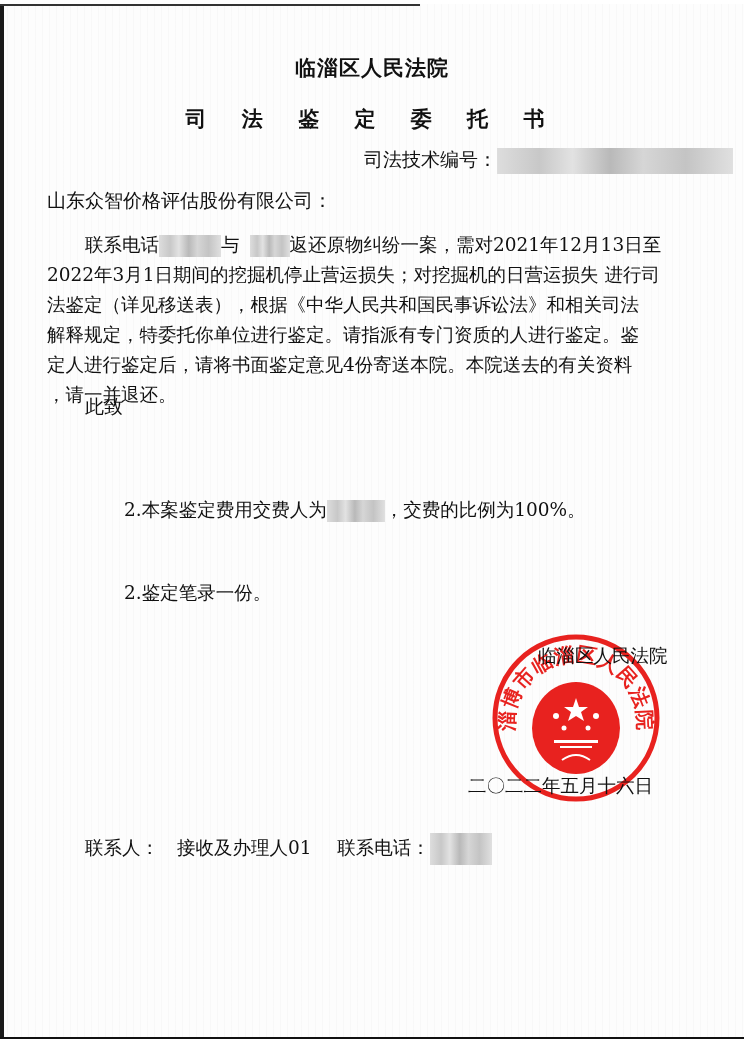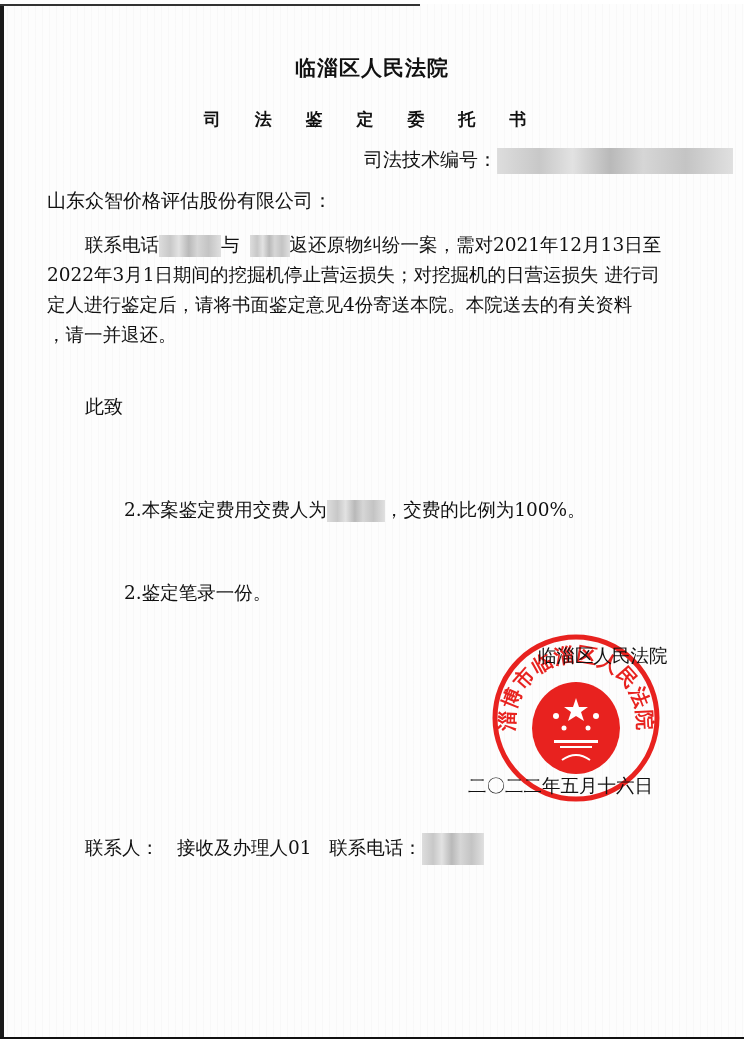--- a/index.html
+++ b/index.html
@@ -19,21 +19,21 @@
   .edge-bottom { position: absolute; left: 0; bottom: 0; width: 744px; height: 6px; background: #111; }
   .edge-top { position: absolute; left: 0; top: 0; width: 420px; height: 2px; background: #333; }
 
   .t { position: absolute; white-space: nowrap; font-size: 19px; line-height: 24px; }
   .court-title {
     left: 0; width: 744px; text-align: center; top: 52px;
     font-family: "DejaVu Sans", sans-serif; font-weight: bold; font-size: 21px; letter-spacing: 1px;
   }
   .doc-title {
     left: 0; width: 744px; text-align: center; top: 103px;
-    font-family: "DejaVu Sans", sans-serif; font-weight: bold; font-size: 17px; letter-spacing: 14px;
+    font-family: "DejaVu Sans", sans-serif; font-weight: bold; font-size: 21px; letter-spacing: 14px;
   }
   .tech-no { left: 336px; top: 143px; font-size: 19px; margin-left: 28px; }
   .redact {
     display: inline-block; vertical-align: middle; height: 26px;
     background: linear-gradient(90deg, #ddd 0%, #c8c8c8 18%, #e2e2e2 32%, #b9b9b9 48%, #d6d6d6 62%, #c4c4c4 80%, #e0e0e0 100%);
     filter: blur(0.6px);
   }
   .recipient { left: 47px; top: 184px; font-family: "DejaVu Sans", sans-serif; font-size: 19px; }
   .para { left: 47px; width: 650px; white-space: normal; font-size: 18.5px; line-height: 30px; }
   .p1 { top: 226px; }
@@ -67,20 +67,22 @@
     <span>司法技术编号：</span><span class="redact" style="width:236px"></span>
   </div>
 
   <div class="t recipient">山东众智价格评估股份有限公司：</div>
 
   <div class="t para p1">
     <span class="line indent">
       <span>联系电话</span><span class="redact" style="width:62px;height:22px"></span><span>与</span><span class="redact" style="width:40px;height:22px;margin-left:10px"></span><span>返还原物纠纷一案，需对2021年12月13日至</span>
     </span>
     <span class="line">2022年3月1日期间的挖掘机停止营运损失；对挖掘机的日营运损失 进行司</span>
+    <span class="line">法鉴定（详见移送表），根据《中华人民共和国民事诉讼法》和相关司法</span>
+    <span class="line">解释规定，特委托你单位进行鉴定。请指派有专门资质的人进行鉴定。鉴</span>
     <span class="line">定人进行鉴定后，请将书面鉴定意见4份寄送本院。本院送去的有关资料</span>
     <span class="line">，请一并退还。</span>
   </div>
 
   <div class="t closing">此致</div>
 
 
   <div class="t note2">
     <span>2.本案鉴定费用交费人为</span><span class="redact" style="width:58px;height:22px"></span><span>，交费的比例为100%。</span>
   </div>
@@ -105,15 +107,15 @@
     <rect x="70" y="114" width="32" height="2" fill="#fff"></rect>
     <path d="M 72,128 Q 86,118 100,128" stroke="#fff" stroke-width="2" fill="none"></path>
   </svg>
 
   <div class="t seal-court">临淄区人民法院</div>
   <div class="t seal-date">二〇二二年五月十六日</div>
 
   <div class="t contact">
     <span>联系人：</span>
     <span style="margin-left:12px">接收及办理人01</span>
-    <span style="margin-left:12px">联系电话：</span><span class="redact" style="width:62px;height:32px"></span>
+    <span style="margin-left:20px">联系电话：</span><span class="redact" style="width:62px;height:32px"></span>
   </div>
 </div>
 
 </body></html>

